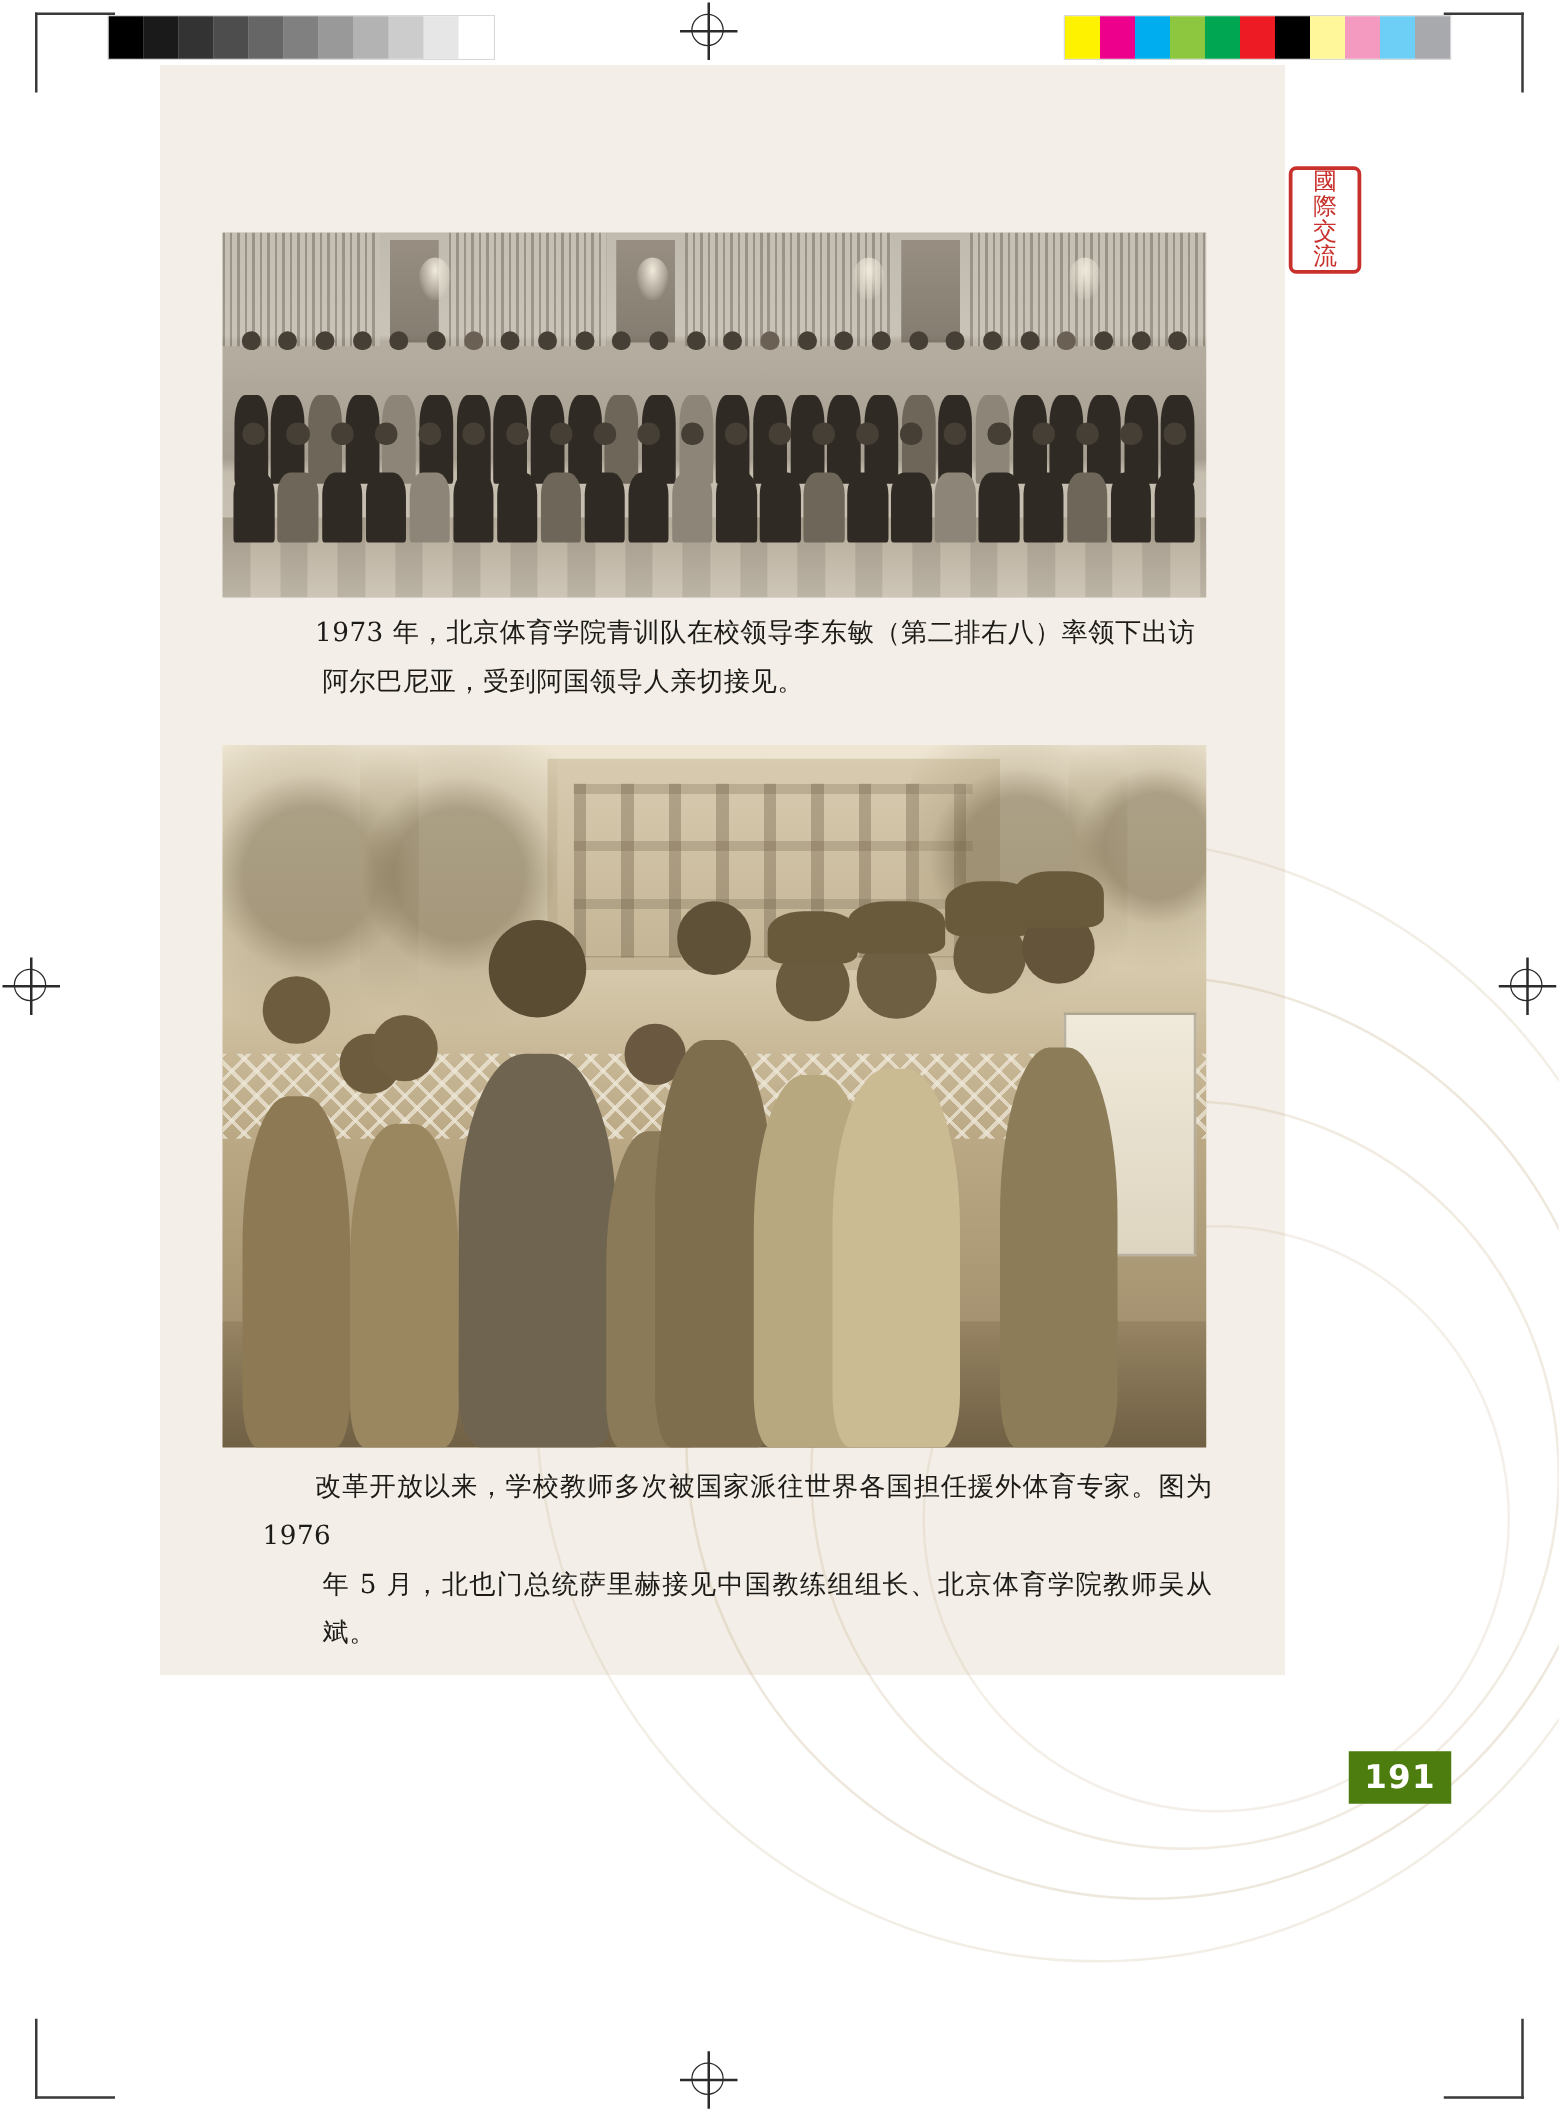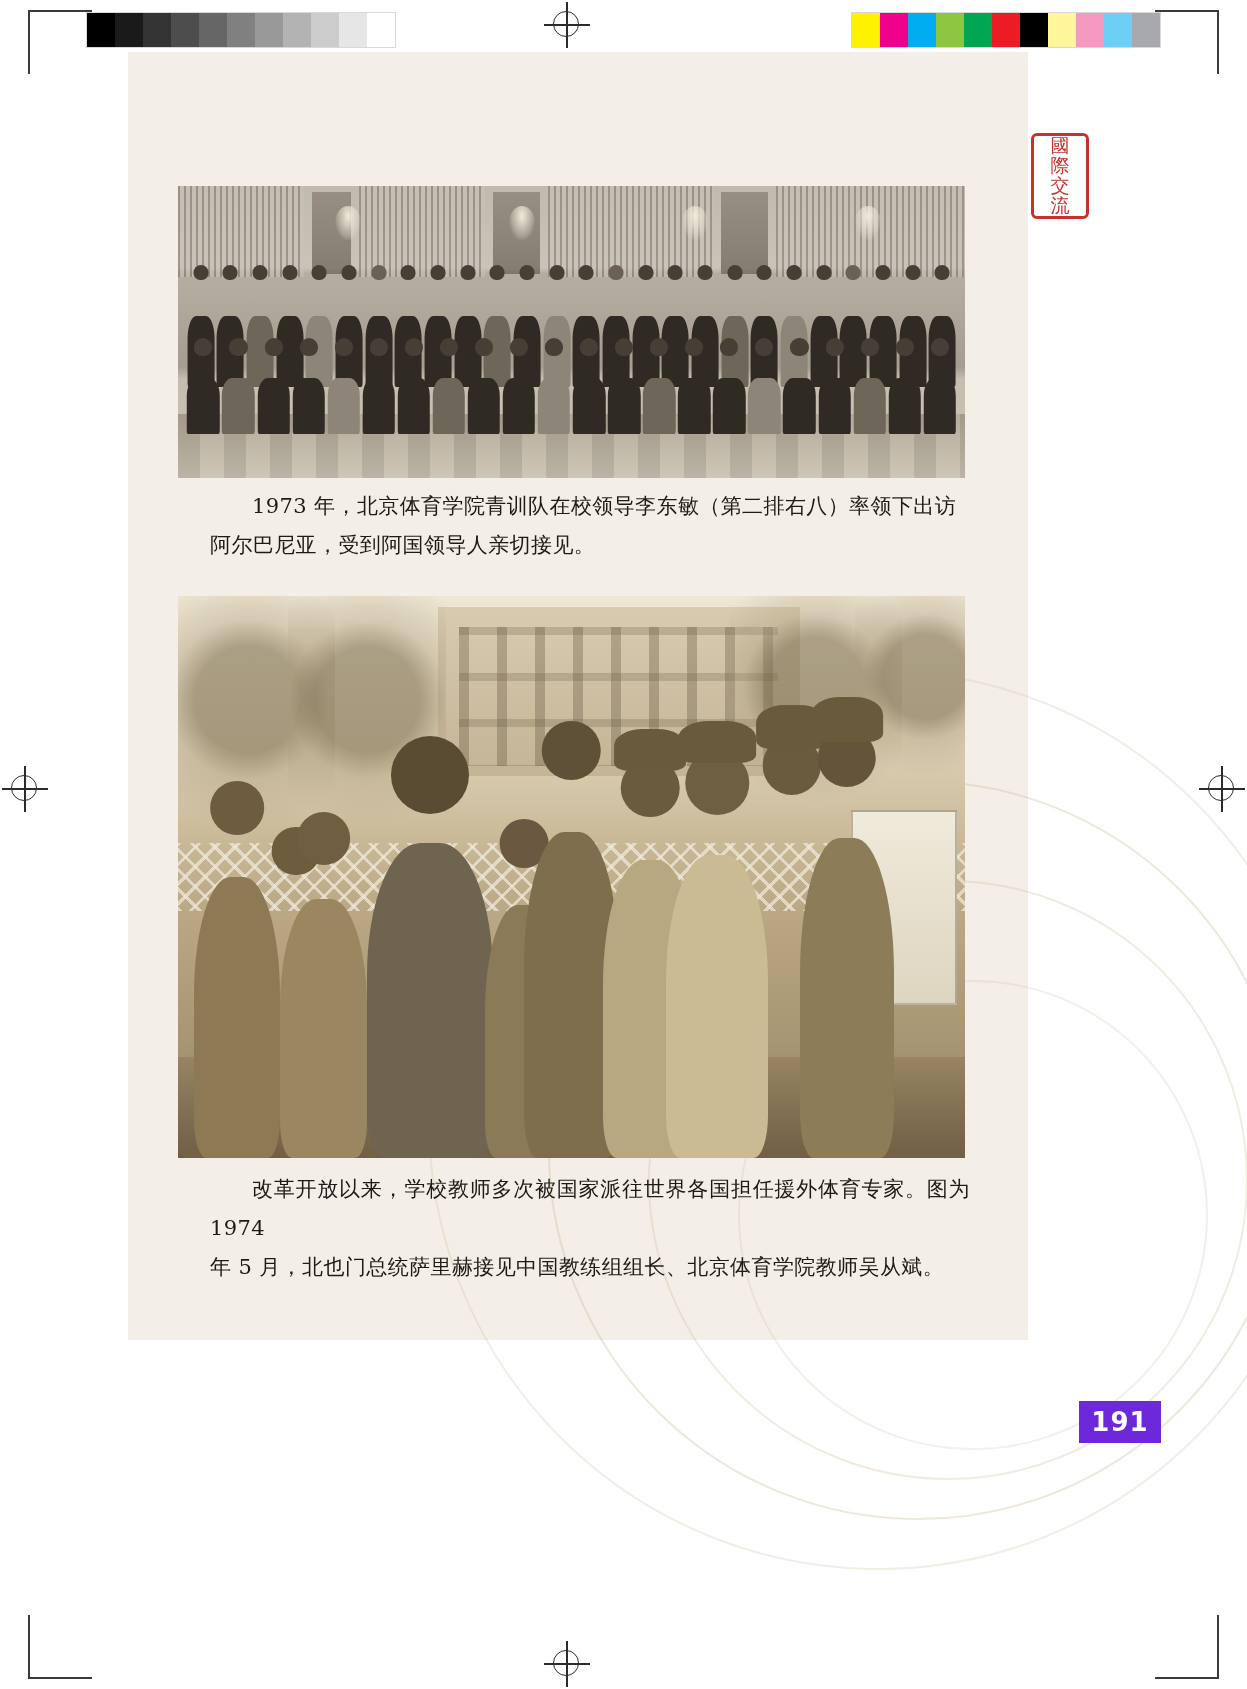--- a/index.html
+++ b/index.html
@@ -299,30 +299,30 @@
     font-family: "DejaVu Serif", "Liberation Serif", serif;
     font-size: 21px;
     line-height: 1.85;
     color: #1d1b18;
     letter-spacing: 0.4px;
     text-align: justify;
   }
   .cap1 { left: 210px; top: 487px; width: 760px; }
   .cap2 { left: 210px; top: 1170px; width: 760px; }
   .caption .l1 { text-indent: 42px; display: block; }
-  .caption .l2 { display: block; }
+  .caption .l2 { display: block; margin-left: 48px; }
 
   
   .page-num {
     position: absolute;
     right: 86px;
     bottom: 246px;
     width: 82px;
     height: 42px;
-    background: #6d28d9;
+    background: #4d7c0f;
     color: #ffffff;
     font-family: "DejaVu Sans", "Liberation Sans", sans-serif;
     font-weight: bold;
     font-size: 26px;
     display: flex;
     align-items: center;
     justify-content: center;
     letter-spacing: 1px;
   }
 </style>
@@ -649,17 +649,17 @@
         </div>
         <div class="fig-person" style="left: 79%; top: 43%; width: 12%; height: 57%; background: rgb(140, 124, 88);">
           <div class="fp-head" style="background: rgb(100, 84, 58);"></div>
           <div class="cap"></div>
         </div>
       </div>
   </div>
 </div>
 
 <div class="caption cap2">
-  <span class="l1">改革开放以来，学校教师多次被国家派往世界各国担任援外体育专家。图为 1974</span>
+  <span class="l1">改革开放以来，学校教师多次被国家派往世界各国担任援外体育专家。图为 1976</span>
   <span class="l2">年 5 月，北也门总统萨里赫接见中国教练组组长、北京体育学院教师吴从斌。</span>
 </div>
 
 <div class="page-num">191</div>
 
 </body></html>

